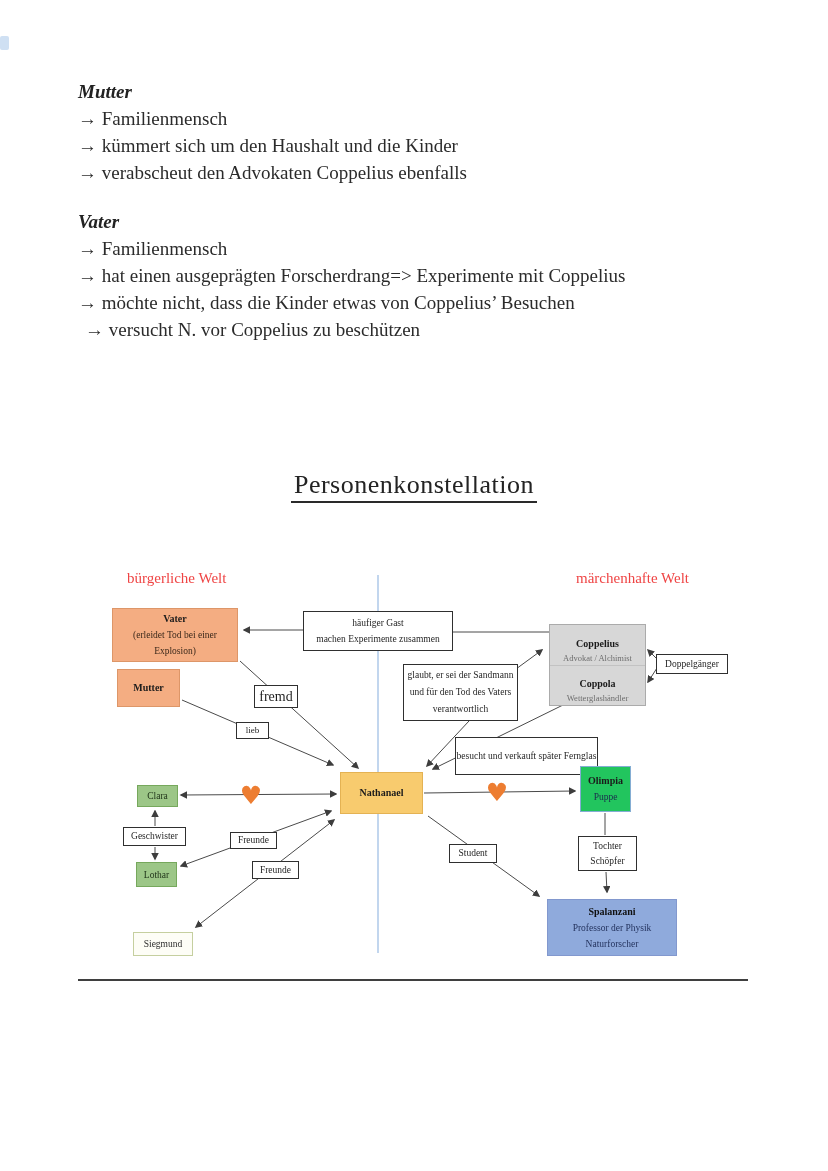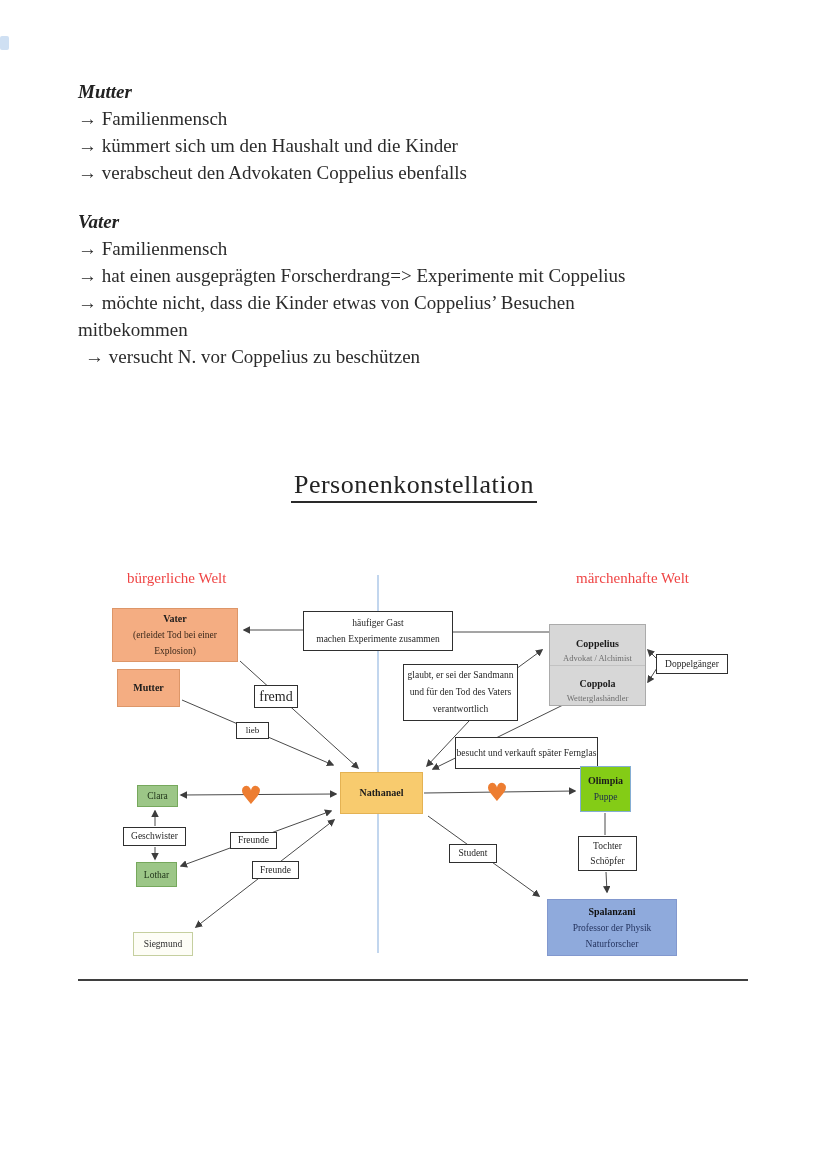--- a/index.html
+++ b/index.html
@@ -18,21 +18,21 @@
   .diagram-svg{position:absolute;left:0;top:0;z-index:1;}
   .world-label{position:absolute;z-index:2;font-size:15px;color:#ef4444;}
   .box{position:absolute;z-index:3;box-sizing:border-box;display:flex;flex-direction:column;
        align-items:center;justify-content:center;text-align:center;line-height:15px;}
   .wbox{background:#fff;border:1px solid #2f2f2f;font-size:9.5px;color:#1f1f1f;}
   .bt{font-weight:bold;font-size:10px;color:#1b1b1b;line-height:16px;}
   .bs{font-size:9.5px;line-height:16px;}
   .orange{background:#F4AD82;border:1px solid #dd9668;color:#3a281a;}
   .gold{background:#F8CB6E;border:1px solid #e4b253;color:#38270e;}
   .green{background:#9CC687;border:1px solid #76a85c;color:#21351a;}
-  .bluelight{background:#84cc16;border:1px solid #84add3;color:#1c2c4e;}
+  .bluelight{background:#22c55e;border:1px solid #84add3;color:#1c2c4e;}
   .periwinkle{background:#8FAADC;border:1px solid #8298ce;color:#24335e;}
   .graybox{background:#D7D7D7;border:1px solid #ababab;padding:0;}
   .cop-half{width:100%;flex:1;display:flex;flex-direction:column;align-items:center;justify-content:flex-end;}
   .cop-sub{font-size:8.5px;color:#6e6e6e;line-height:13px;}
   .olive{background:#fdfdf6;border:1px solid #c5cf9f;color:#2c2c2c;}
   .scan-artifact{position:absolute;left:0;top:36px;width:9px;height:14px;background:#cfe0f3;border-radius:2px;z-index:2;}
 </style>
 </head>
 <body>
 
@@ -41,21 +41,20 @@
 <div class="notes">
   <div class="note-title">Mutter</div>
   <div class="note-line">→ Familienmensch</div>
   <div class="note-line">→ kümmert sich um den Haushalt und die Kinder</div>
   <div class="note-line">→ verabscheut den Advokaten Coppelius ebenfalls</div>
   <div class="note-gap"></div>
   <div class="note-title">Vater</div>
   <div class="note-line">→ Familienmensch</div>
   <div class="note-line">→ hat einen ausgeprägten Forscherdrang=&gt; Experimente mit Coppelius</div>
   <div class="note-line">→ möchte nicht, dass die Kinder etwas von Coppelius’ Besuchen</div>
-  <div class="note-line">mitbekommen</div>
   <div class="note-line indent-sm">→ versucht N. vor Coppelius zu beschützen</div>
 </div>
 
 <div class="heading-wrap">
   <span class="heading">Personenkonstellation</span>
 </div>
 
 <svg class="diagram-svg" width="828" height="1171" viewBox="0 0 828 1171">
   <defs>
     <marker id="ah" viewBox="0 0 10 10" refX="8" refY="5" markerWidth="7.5" markerHeight="7.5" orient="auto-start-reverse">
@@ -131,21 +130,21 @@
 <div class="box wbox" style="left:236px;top:722px;width:33px;height:17px;font-size:9px;">
   <div>lieb</div>
 </div>
 
 <div class="box wbox" style="left:403px;top:664px;width:115px;height:57px;">
   <div class="bs" style="line-height:17px;">glaubt, er sei der Sandmann</div>
   <div class="bs" style="line-height:17px;">und für den Tod des Vaters</div>
   <div class="bs" style="line-height:17px;">verantwortlich</div>
 </div>
 
-<div class="box wbox" style="left:455px;top:737px;width:143px;height:32px;">
+<div class="box wbox" style="left:455px;top:737px;width:143px;height:38px;">
   <div>besucht und verkauft später Fernglas</div>
 </div>
 
 <div class="box gold" style="left:340px;top:772px;width:83px;height:42px;">
   <div class="bt">Nathanael</div>
 </div>
 
 <div class="box bluelight" style="left:580px;top:766px;width:51px;height:46px;">
   <div class="bt">Olimpia</div>
   <div class="bs">Puppe</div>

